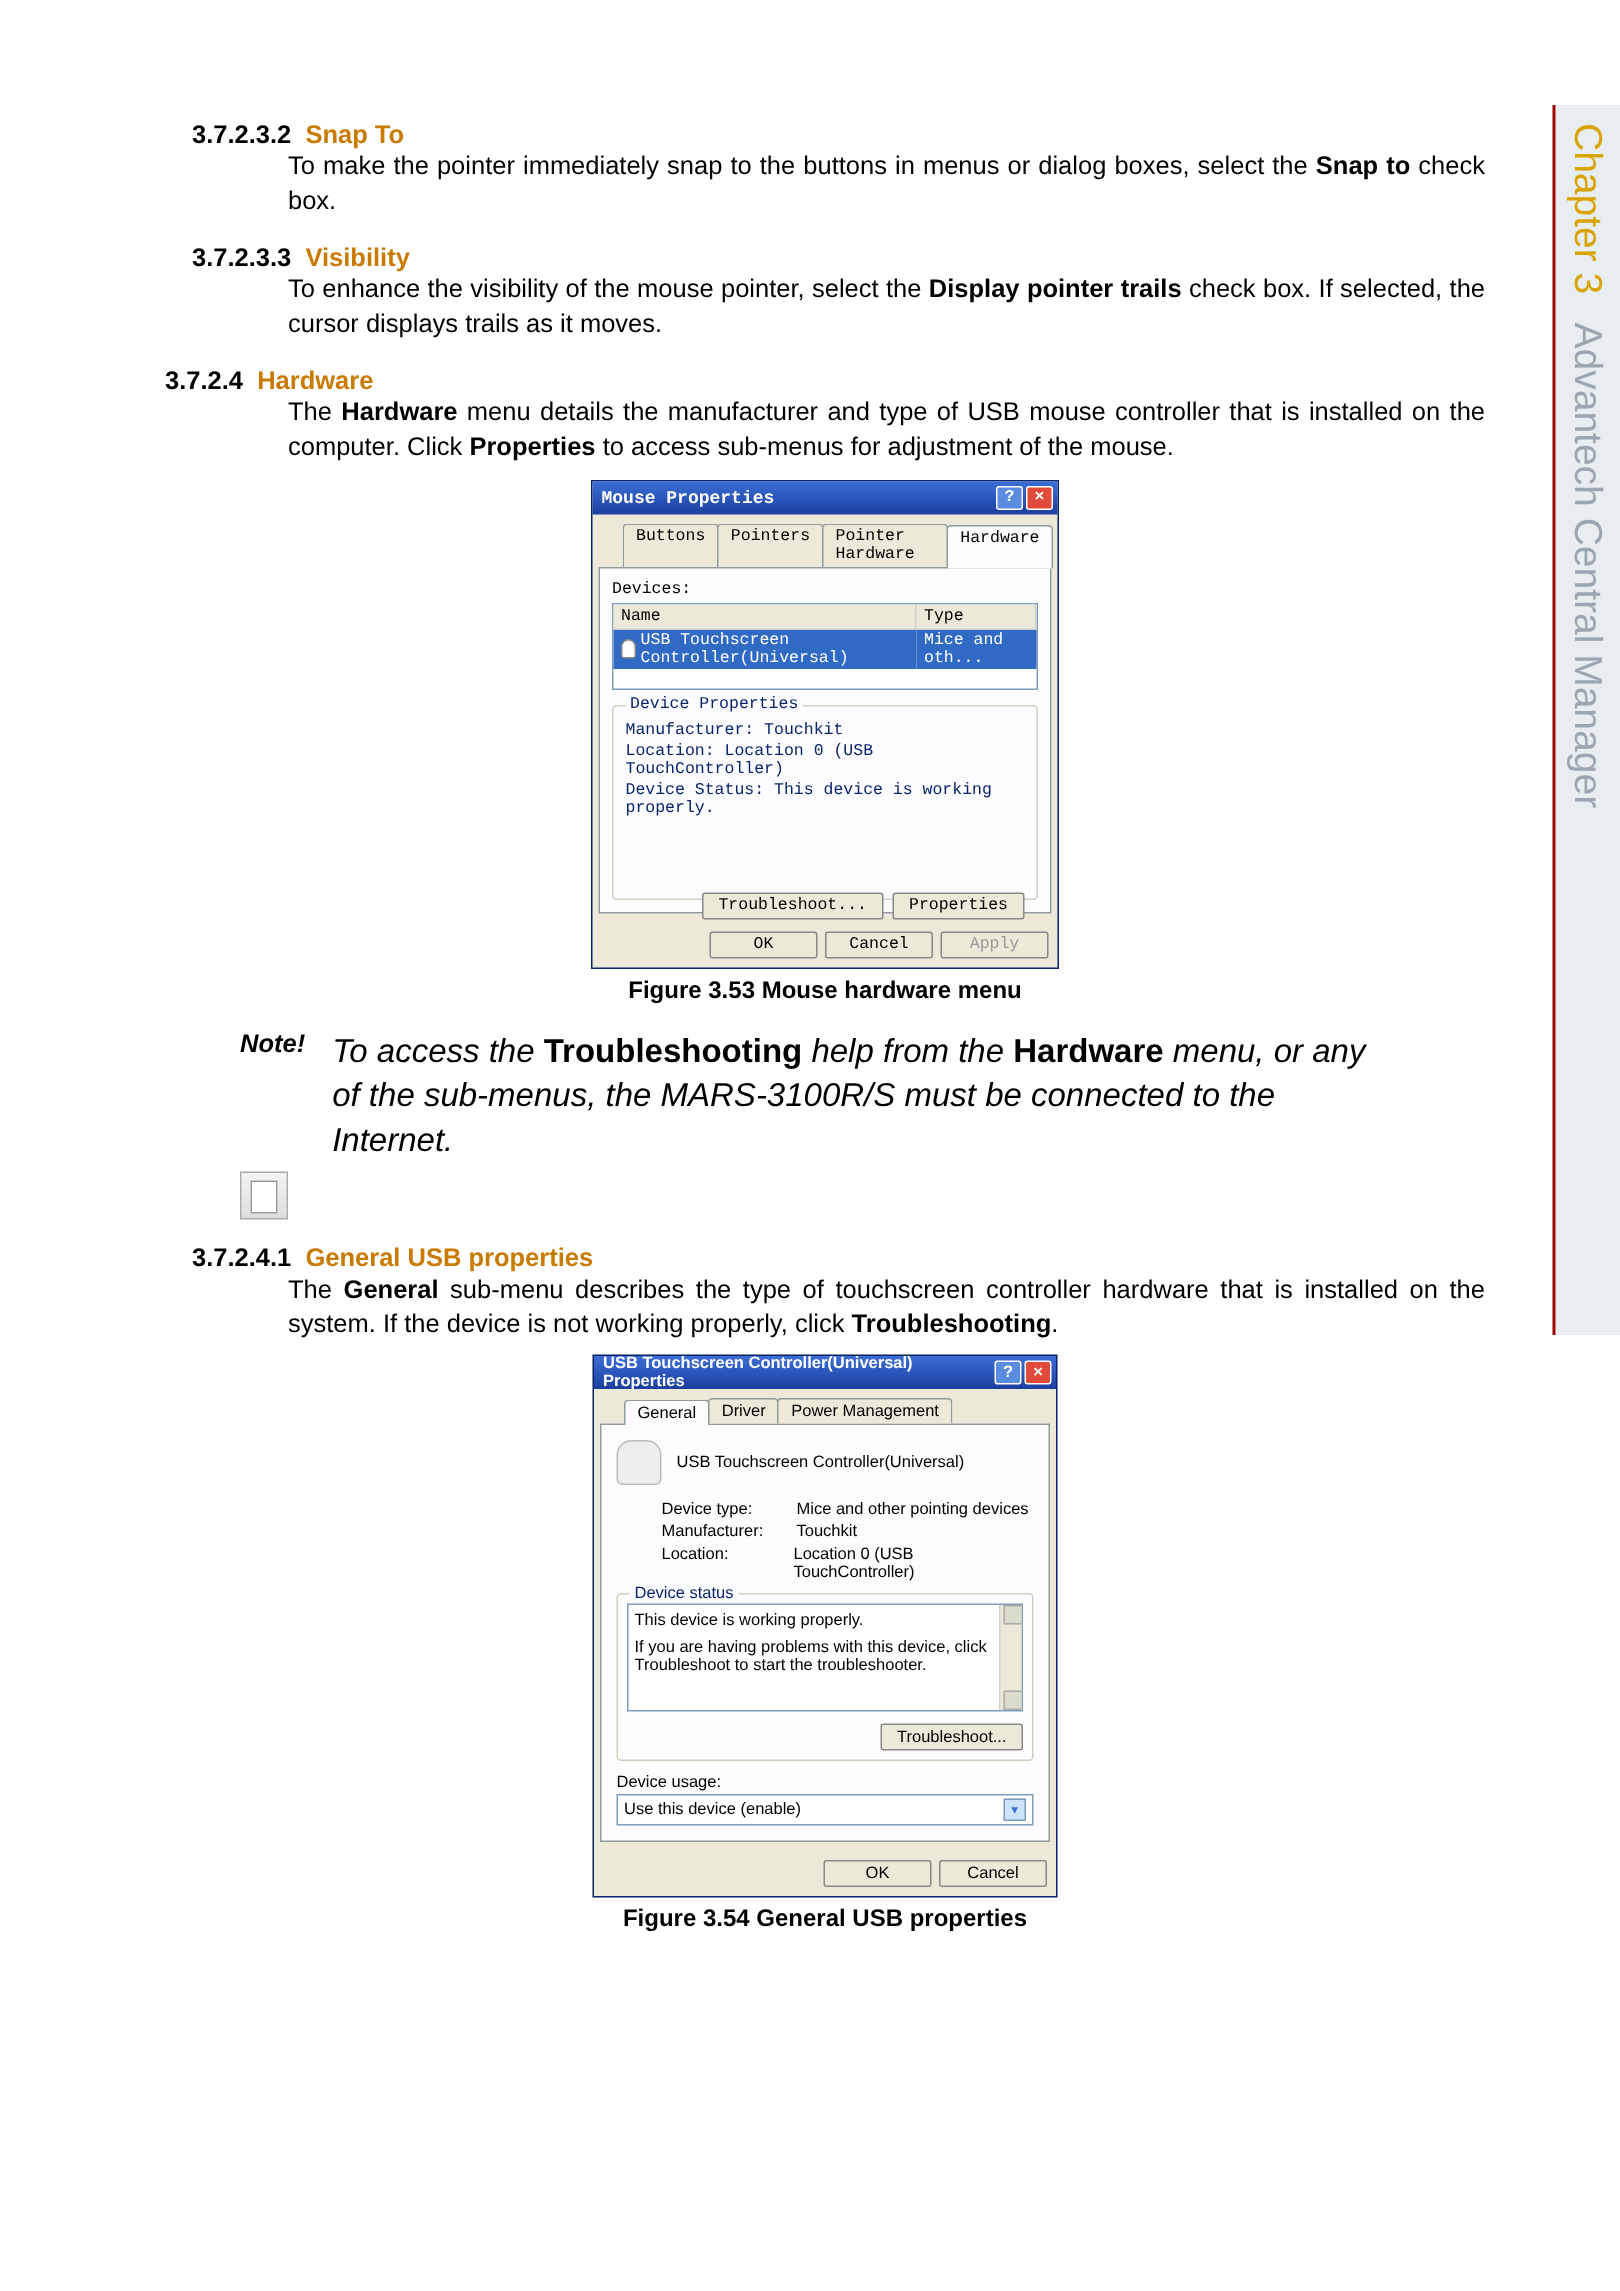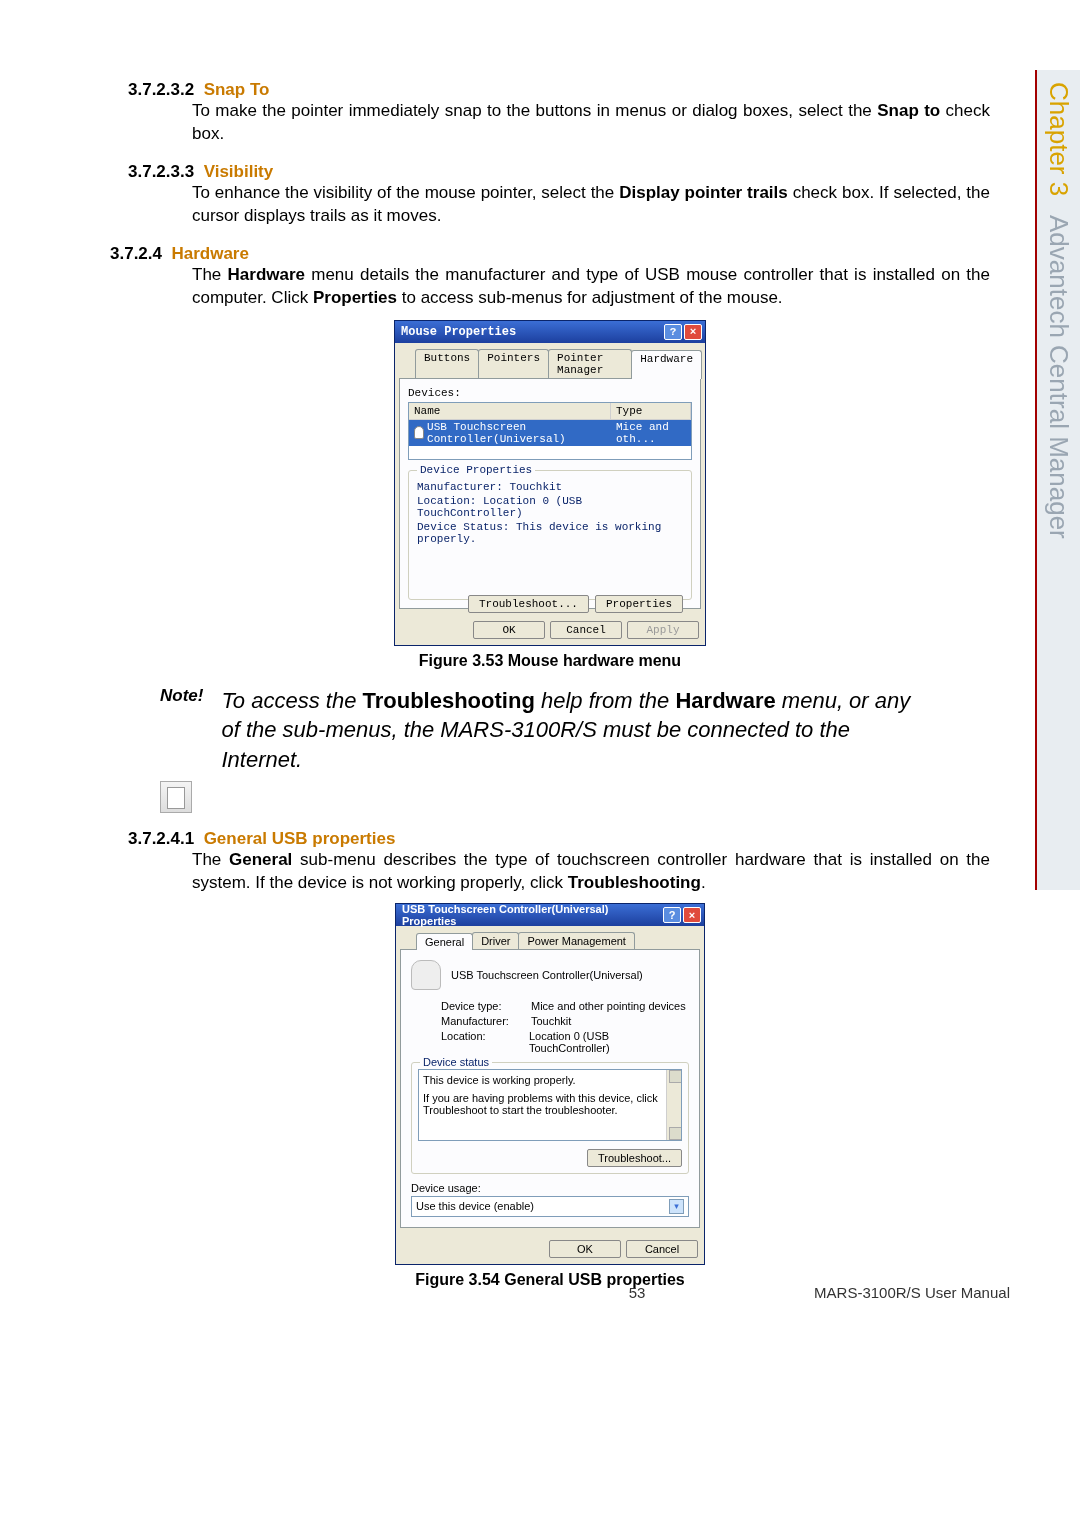--- a/index.html
+++ b/index.html
@@ -167,21 +167,21 @@
     <div class="titlebar">
       <span>Mouse Properties</span>
       <div class="tbtns">
         <div class="tbtn help">?</div>
         <div class="tbtn close">×</div>
       </div>
     </div>
     <div class="tabrow">
       <div class="tab">Buttons</div>
       <div class="tab">Pointers</div>
-      <div class="tab">Pointer Manager</div>
+      <div class="tab">Pointer Hardware</div>
       <div class="tab active">Hardware</div>
     </div>
     <div class="tabpanel">
       <div class="dev-label">Devices:</div>
       <div class="dev-list">
         <div class="dev-list-header">
           <span class="col-name">Name</span>
           <span class="col-type">Type</span>
         </div>
         <div class="dev-row">
@@ -273,19 +273,14 @@
         <span class="chev">▾</span>
       </div>
     </div>
     <div class="dlg-footer">
       <div class="winbtn">OK</div>
       <div class="winbtn">Cancel</div>
     </div>
   </div>
   <div class="fig-caption">Figure 3.54 General USB properties</div>
 
-  <div class="footer">
-    <span></span>
-    <span class="pg">53</span>
-    <span>MARS-3100R/S User Manual</span>
-  </div>
 
 </div>
 
 </body></html>

